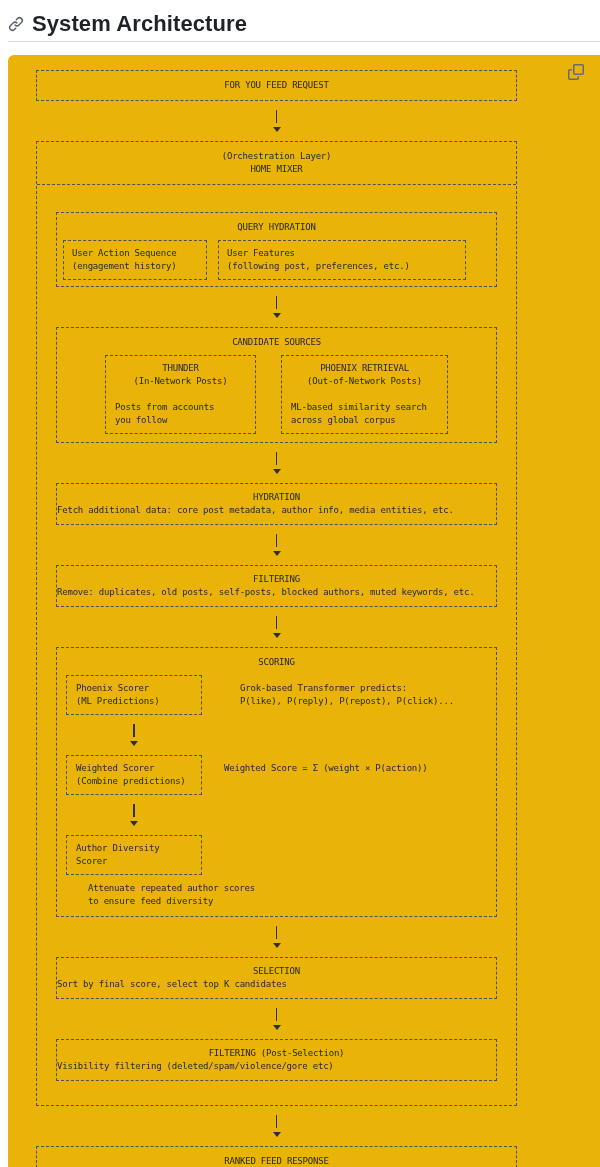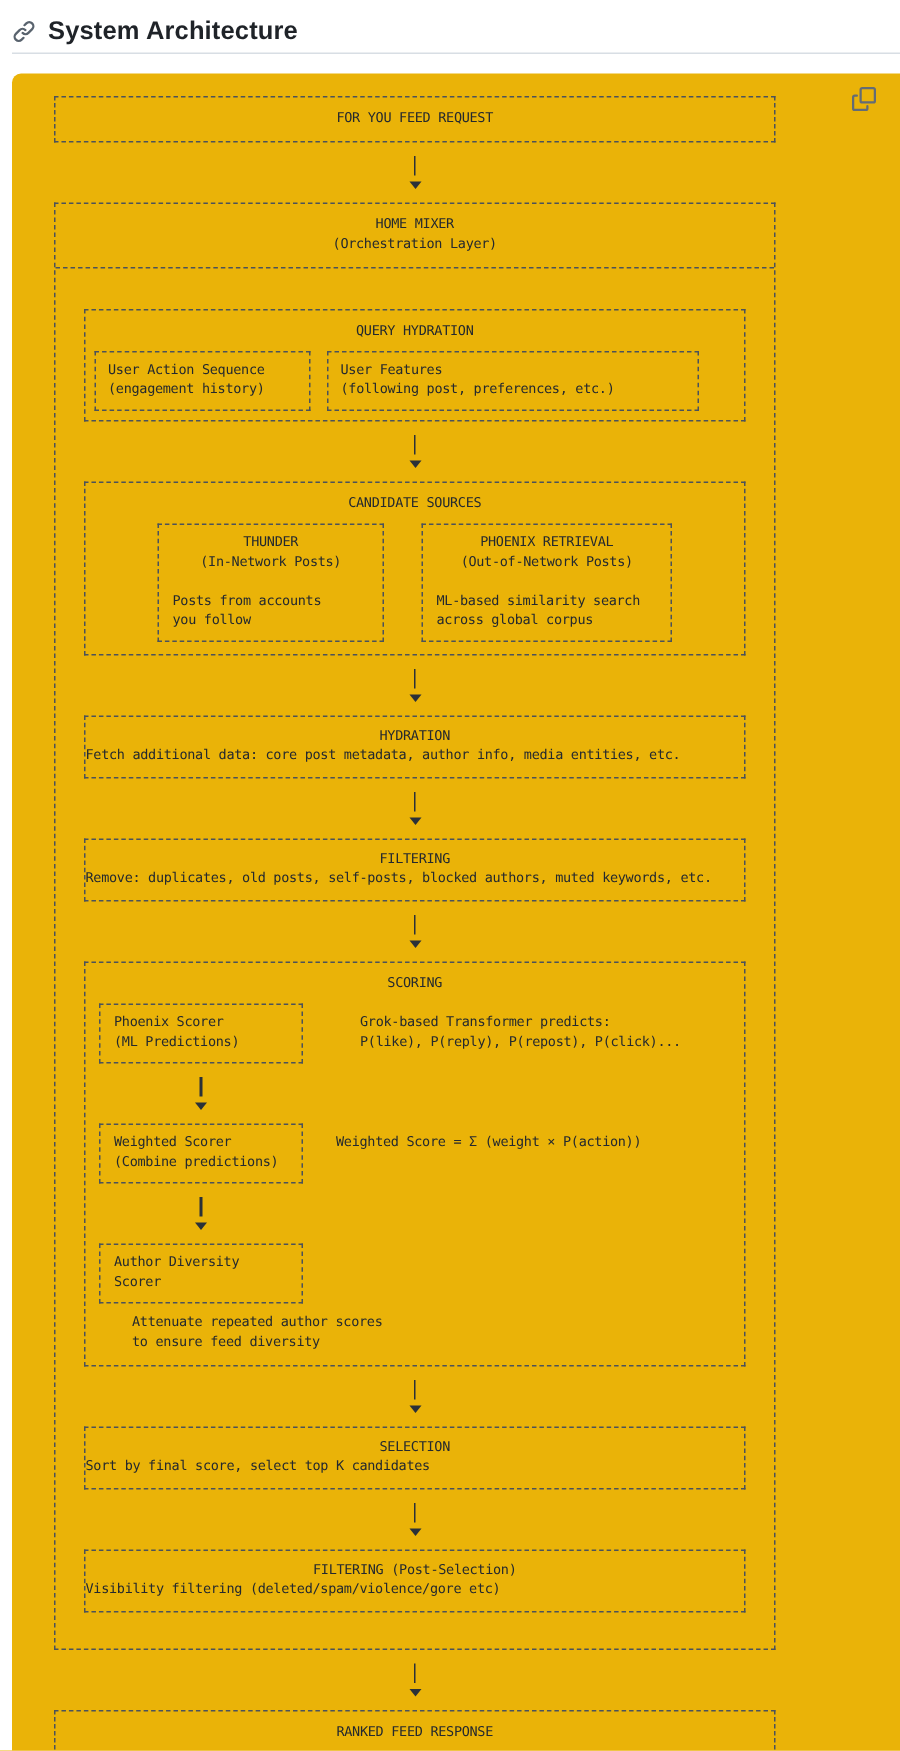--- a/index.html
+++ b/index.html
@@ -11,21 +11,21 @@
   }
 
   
   .heading-row {
     display:flex; align-items:center; gap:8px;
     margin-left:8px; width:592px;
     padding:11px 0 4px 0;
     border-bottom:1px solid #d8dee4;
   }
   .anchor-btn { border:none; background:none; padding:0; cursor:pointer; color:#59636e; display:inline-flex; }
-  .page-title { font-size:17px; font-weight:700; color:#1f2328; margin:0; letter-spacing:0.1px; }
+  .page-title { font-size:22px; font-weight:700; color:#1f2328; margin:0; letter-spacing:0.1px; }
 
   
   .code-block {
     position:relative;
     margin:13px 0 0 8px;
     width:592px; min-height:1119px;
     background:#eab308;
     border-top-left-radius:6px;
     padding:15px 0 20px 28px;
   }
@@ -110,22 +110,22 @@
       <div>FOR YOU FEED REQUEST</div>
     </div>
 
     <div class="arrow">
         <span class="stem"></span>
         <span class="head"></span>
       </div>
 
     <div class="dashed">
       <div class="mixer-header">
+        <div>(Orchestration Layer)</div>
         <div>HOME MIXER</div>
-        <div>(Orchestration Layer)</div>
       </div>
       <div class="mixer-body">
 
         <div class="dashed">
           <div class="section-title">QUERY HYDRATION</div>
           <div class="qh-row">
             <div class="ibox w1">
               <div>User Action Sequence</div>
               <div>(engagement history)</div>
             </div>

